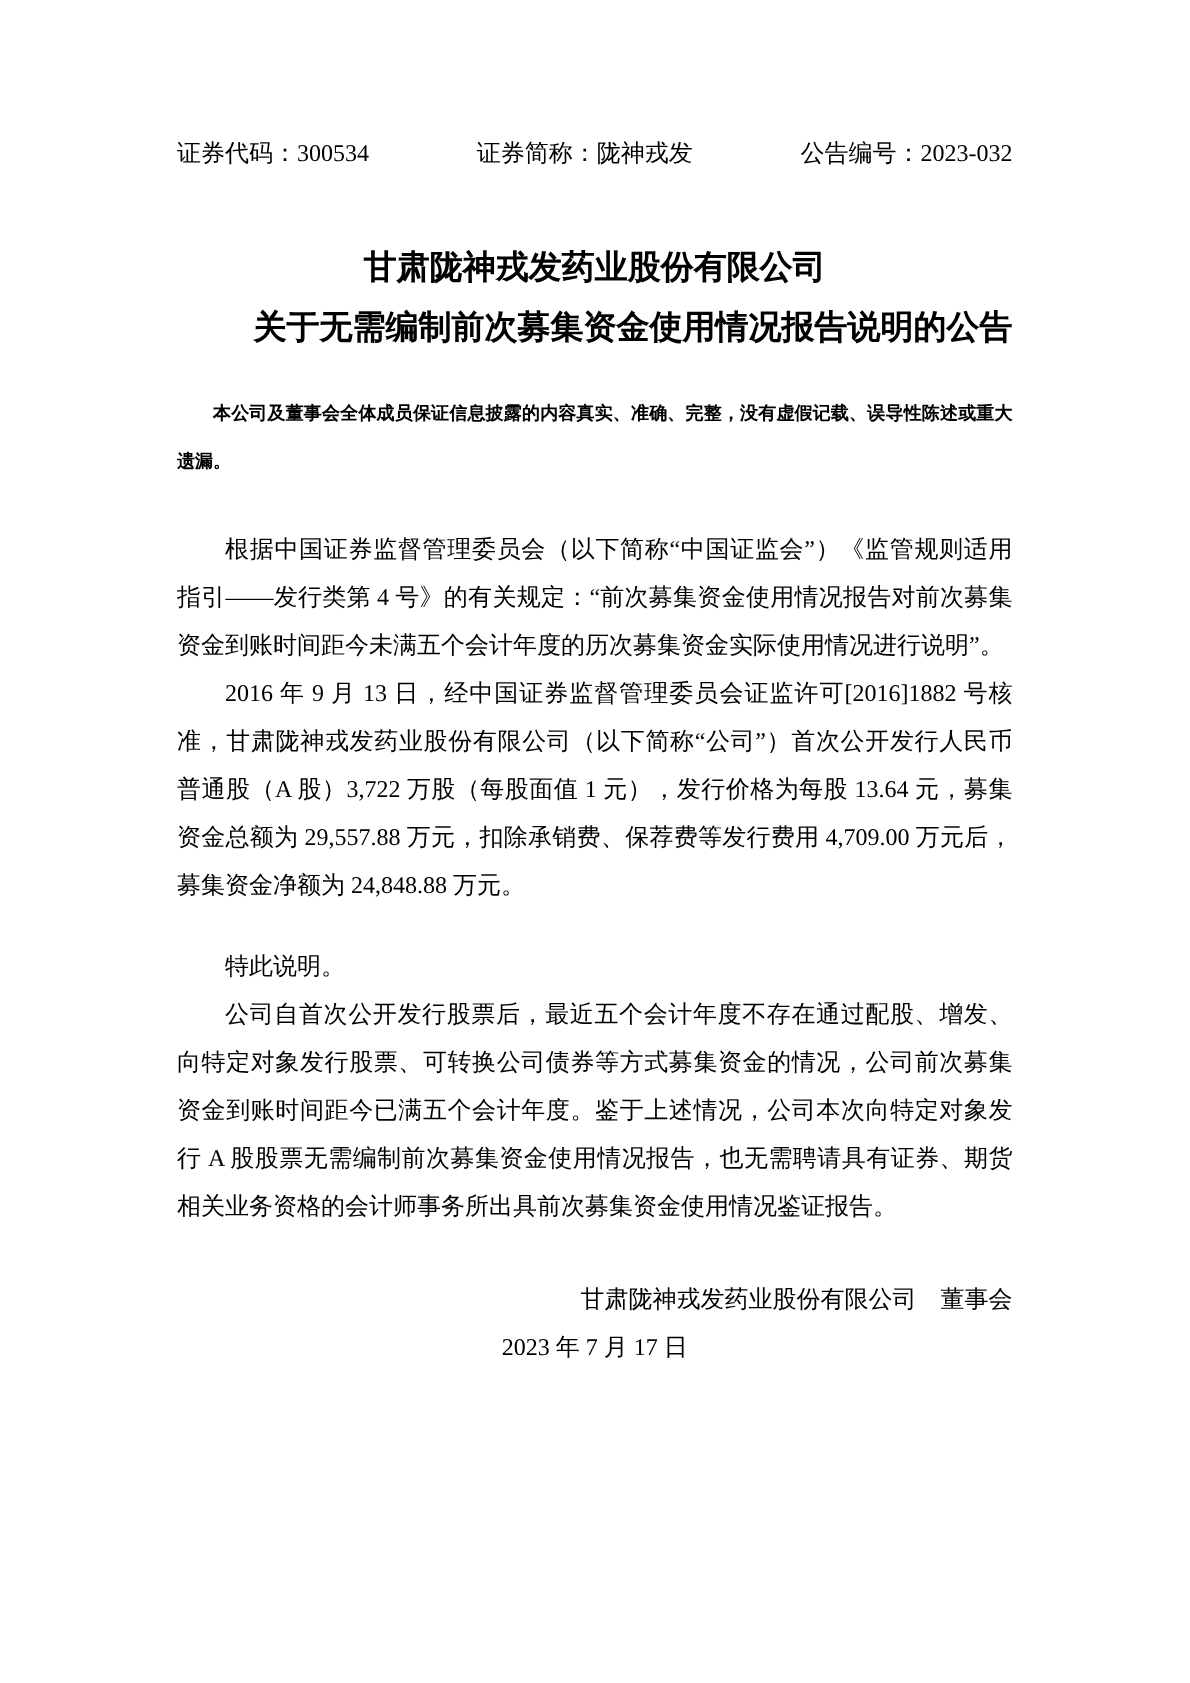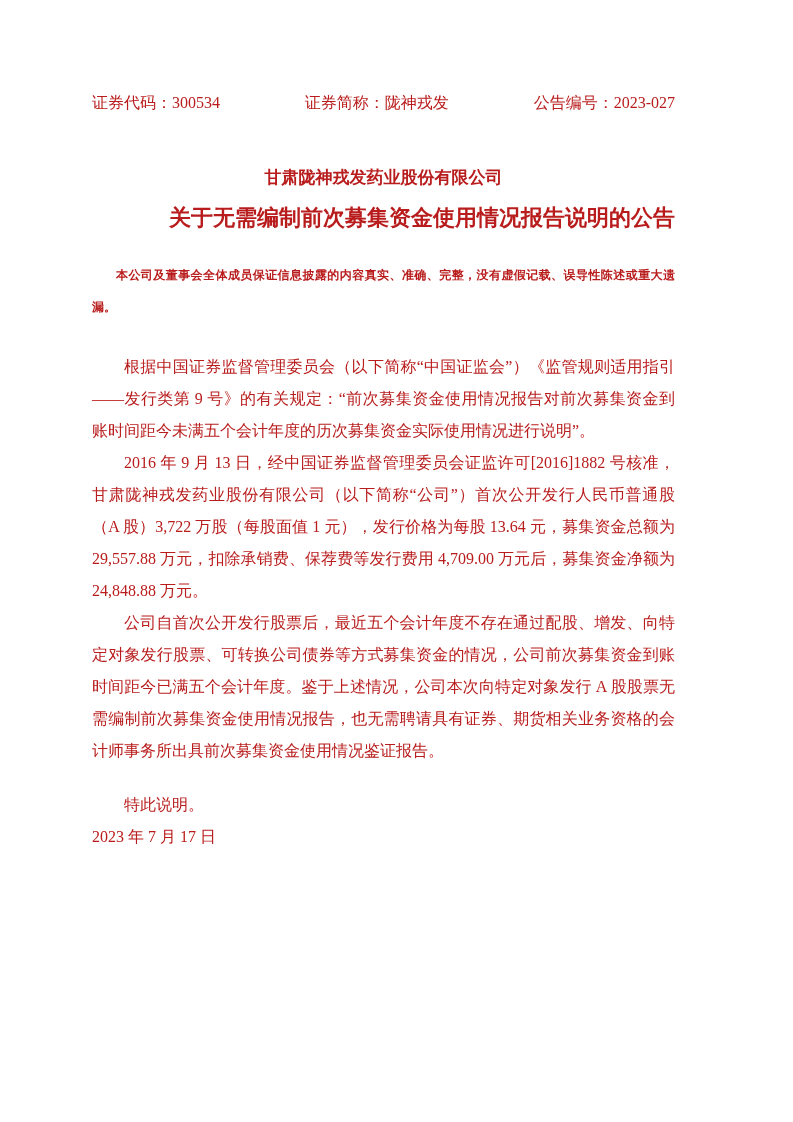--- a/index.html
+++ b/index.html
@@ -6,37 +6,37 @@
     margin: 0;
     padding: 0;
     background: #ffffff;
   }
   .page {
     position: relative;
     width: 793px;
     height: 1122px;
     margin: 0 auto;
     background: #ffffff;
-    color: #b91c1c;
+    color: #000000;
     box-sizing: border-box;
-    padding: 92px 118px 0 92px;
+    padding: 92px 118px 0 118px;
     font-family: "Liberation Serif", "DejaVu Serif", serif;
     overflow: hidden;
   }
   .doc-header {
     display: flex;
     justify-content: space-between;
     align-items: baseline;
     font-size: 16px;
     line-height: 22px;
     white-space: nowrap;
   }
   .title-company {
     margin: 49px 0 0 0;
-    font-size: 17px;
+    font-size: 22px;
     line-height: 30px;
     font-weight: 700;
     text-align: center;
   }
   .title-subject {
     margin: 10px 0 0 0;
     font-size: 22px;
     line-height: 30px;
     font-weight: 700;
     text-align: right;
@@ -65,45 +65,46 @@
   .sig-company {
     margin: 30px 0 0 0;
     font-size: 16px;
     line-height: 32px;
     text-align: right;
   }
   .sig-date {
     margin: 0;
     font-size: 16px;
     line-height: 32px;
-    text-align: left;
+    text-align: center;
   }
 </style>
 </head>
 <body>
 
 <div class="page">
 
   <div class="doc-header">
     <span>证券代码：300534</span>
     <span>证券简称：陇神戎发</span>
-    <span>公告编号：2023-027</span>
+    <span>公告编号：2023-032</span>
   </div>
 
   <h1 class="title-company">甘肃陇神戎发药业股份有限公司</h1>
 
   <h2 class="title-subject">关于无需编制前次募集资金使用情况报告说明的公告</h2>
 
   <p class="statement">本公司及董事会全体成员保证信息披露的内容真实、准确、完整，没有虚假记载、误导性陈述或重大遗漏。</p>
 
-  <p class="body-para first">根据中国证券监督管理委员会（以下简称“中国证监会”）《监管规则适用指引——发行类第 9 号》的有关规定：“前次募集资金使用情况报告对前次募集资金到账时间距今未满五个会计年度的历次募集资金实际使用情况进行说明”。</p>
+  <p class="body-para first">根据中国证券监督管理委员会（以下简称“中国证监会”）《监管规则适用指引——发行类第 4 号》的有关规定：“前次募集资金使用情况报告对前次募集资金到账时间距今未满五个会计年度的历次募集资金实际使用情况进行说明”。</p>
 
   <p class="body-para">2016 年 9 月 13 日，经中国证券监督管理委员会证监许可[2016]1882 号核准，甘肃陇神戎发药业股份有限公司（以下简称“公司”）首次公开发行人民币普通股（A 股）3,722 万股（每股面值 1 元），发行价格为每股 13.64 元，募集资金总额为 29,557.88 万元，扣除承销费、保荐费等发行费用 4,709.00 万元后，募集资金净额为 24,848.88 万元。</p>
 
 
+  <p class="body-para closing">特此说明。</p>
+
   <p class="body-para">公司自首次公开发行股票后，最近五个会计年度不存在通过配股、增发、向特定对象发行股票、可转换公司债券等方式募集资金的情况，公司前次募集资金到账时间距今已满五个会计年度。鉴于上述情况，公司本次向特定对象发行 A 股股票无需编制前次募集资金使用情况报告，也无需聘请具有证券、期货相关业务资格的会计师事务所出具前次募集资金使用情况鉴证报告。</p>
 
-  <p class="body-para closing">特此说明。</p>
-
+  <p class="sig-company">甘肃陇神戎发药业股份有限公司　董事会</p>
 
   <p class="sig-date">2023 年 7 月 17 日</p>
 
 </div>
 
 </body></html>

